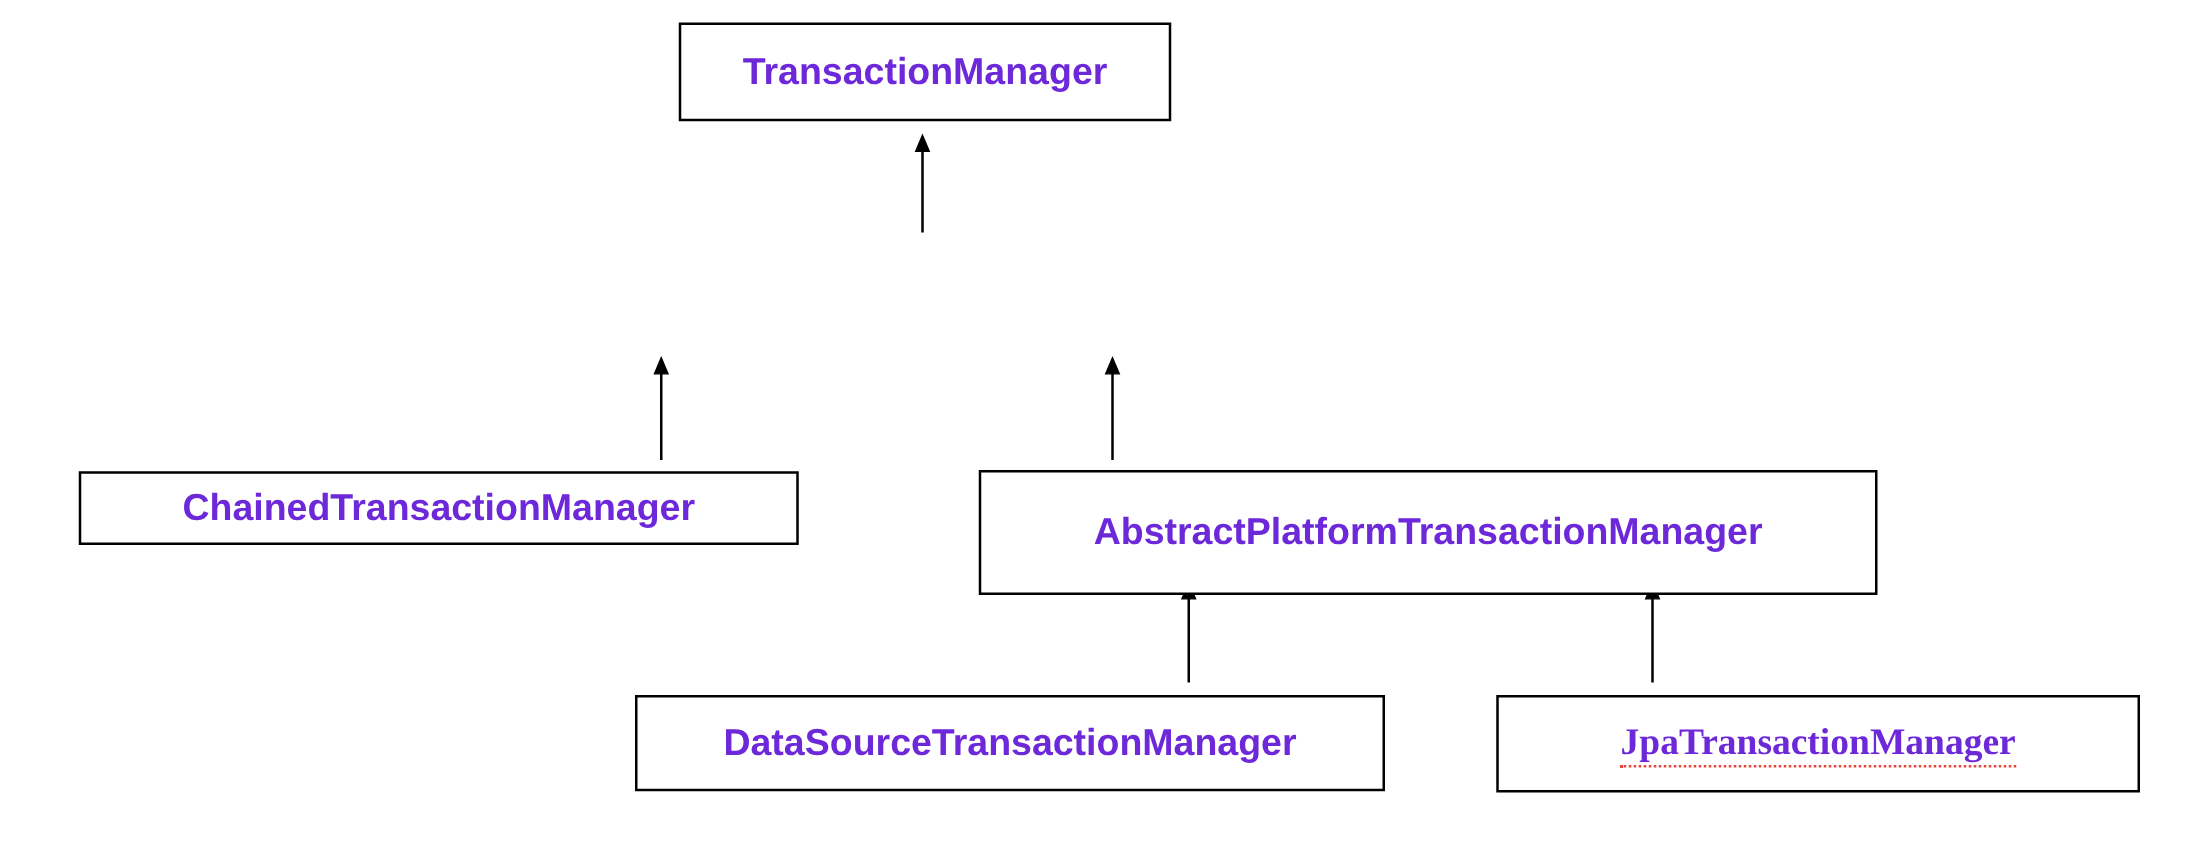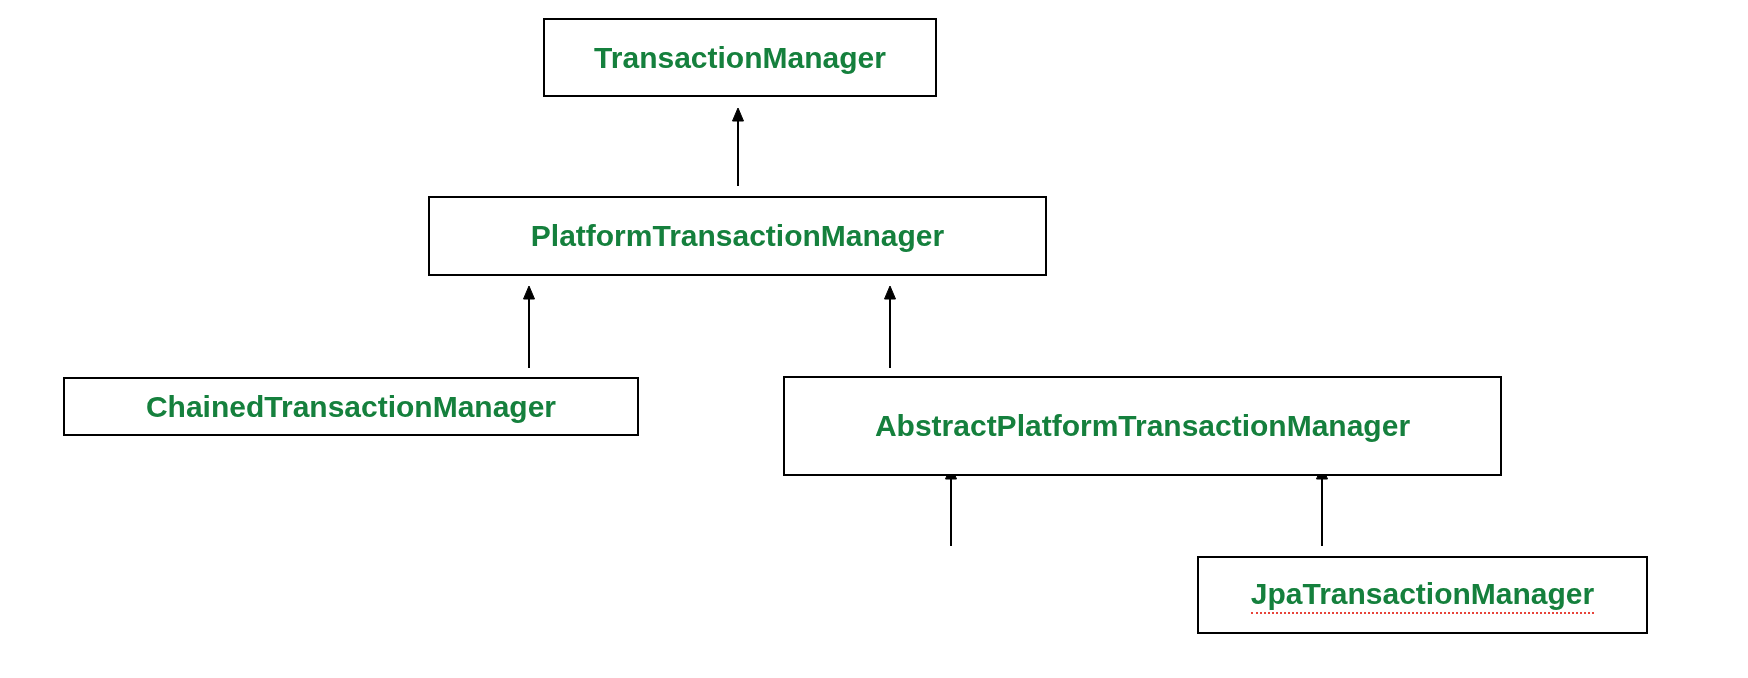--- a/index.html
+++ b/index.html
@@ -16,21 +16,21 @@
     font-family: "Liberation Sans", "DejaVu Sans", sans-serif;
   }
   .node {
     position: absolute;
     box-sizing: border-box;
     background: #ffffff;
     border: 2px solid #000000;
     display: flex;
     align-items: center;
     justify-content: center;
-    color: #15803d;
+    color: #6d28d9;
     font-weight: 700;
     font-size: 30px;
     letter-spacing: 0px;
     white-space: nowrap;
   }
   .node span {
     display: inline-block;
   }
   .spellcheck-underline {
     border-bottom: 2px dotted #e8443a;
@@ -52,21 +52,21 @@
     fill: #000000;
     stroke: #000000;
     stroke-width: 1;
   }
   
   #node-transaction-manager            { left: 543px;  top: 18px;  width: 394px; height: 79px; }
   #node-platform-transaction-manager   { left: 428px;  top: 196px; width: 619px; height: 80px; }
   #node-chained-transaction-manager    { left: 63px;   top: 377px; width: 576px; height: 59px; }
   #node-abstract-platform-transaction-manager { left: 783px; top: 376px; width: 719px; height: 100px; }
   #node-datasource-transaction-manager { left: 508px;  top: 556px; width: 600px; height: 77px; }
-  #node-jpa-transaction-manager        { left: 1197px; top: 556px; width: 451px; height: 78px; }
+  #node-jpa-transaction-manager        { left: 1197px; top: 556px; width: 515px; height: 78px; font-family: Liberation Serif, serif; }
 </style>
 </head>
 <body>
 
 <div id="canvas">
 
   <svg id="edges" viewBox="0 0 1748 678" xmlns="http://www.w3.org/2000/svg">
     <g>
       <line x1="738" y1="186" x2="738" y2="119"></line>
       <polygon points="738,108 732.5,121 743.5,121"></polygon>
@@ -86,30 +86,30 @@
     <g>
       <line x1="1322" y1="546" x2="1322" y2="477"></line>
       <polygon points="1322,466 1316.5,479 1327.5,479"></polygon>
     </g>
   </svg>
 
   <div class="node" id="node-transaction-manager">
     <span>TransactionManager</span>
   </div>
 
-  <div class="node" id="node-platform-transaction-manager">
-    <span>PlatformTransactionManager</span>
-  </div>
 
   <div class="node" id="node-chained-transaction-manager">
     <span>ChainedTransactionManager</span>
   </div>
 
   <div class="node" id="node-abstract-platform-transaction-manager">
     <span>AbstractPlatformTransactionManager</span>
   </div>
 
+  <div class="node" id="node-datasource-transaction-manager">
+    <span>DataSourceTransactionManager</span>
+  </div>
 
   <div class="node" id="node-jpa-transaction-manager">
     <span class="spellcheck-underline">JpaTransactionManager</span>
   </div>
 
 </div>
 
 </body></html>

